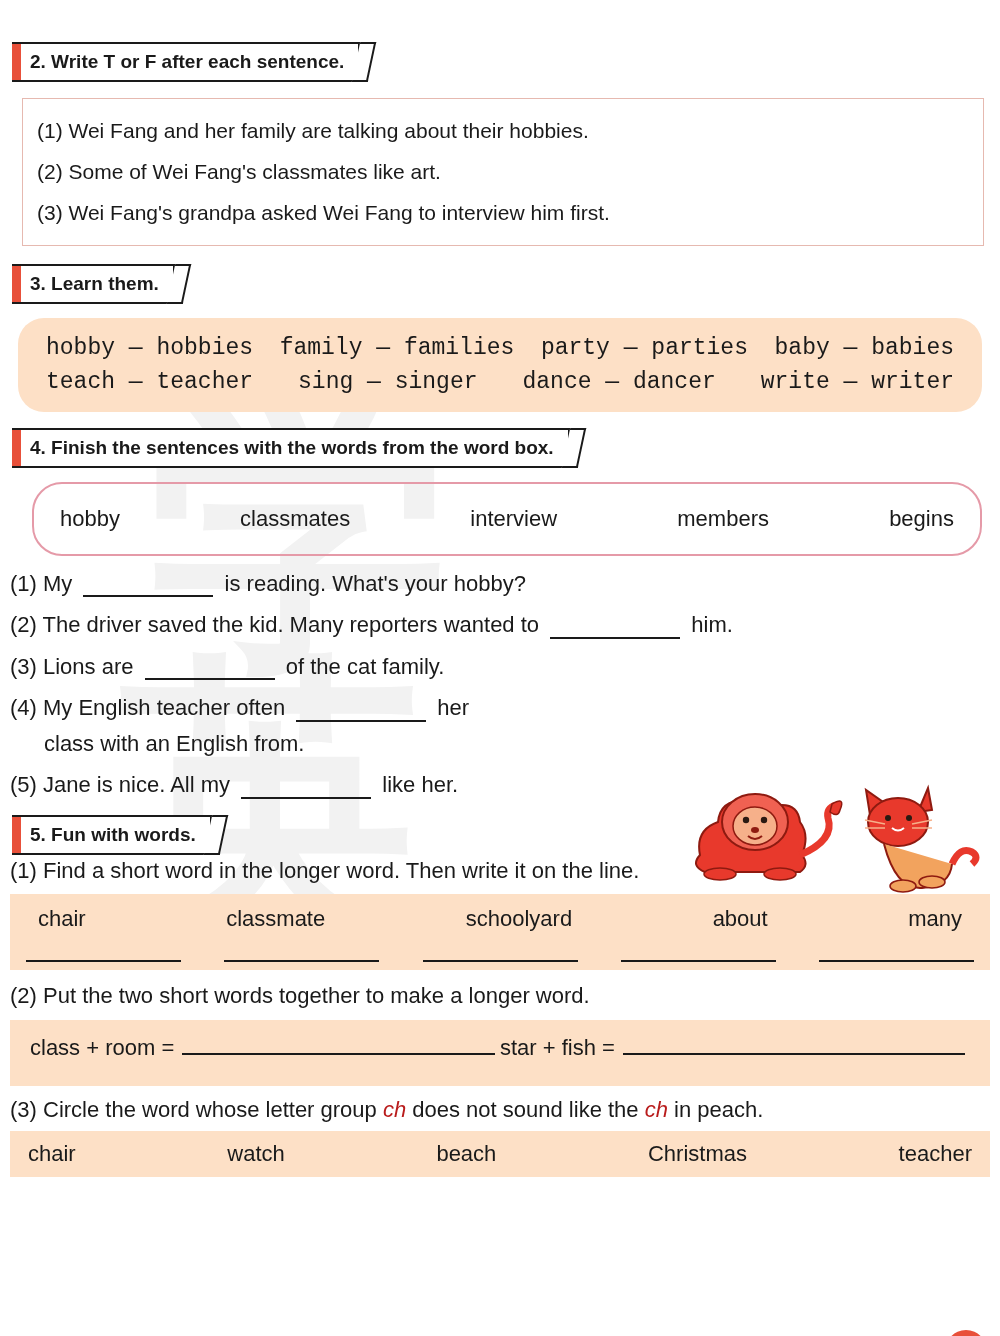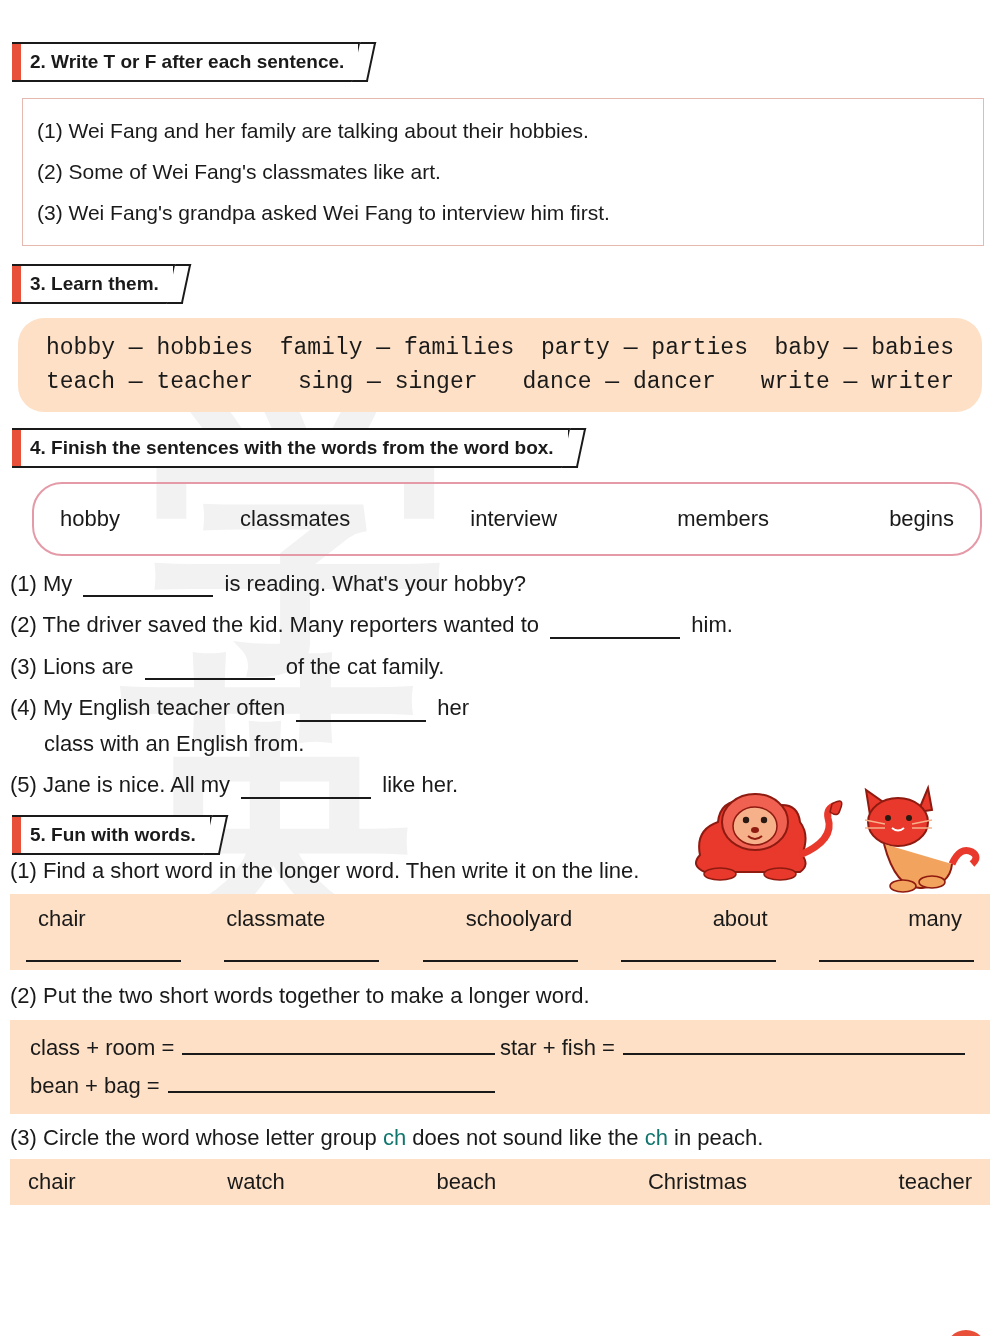--- a/index.html
+++ b/index.html
@@ -188,21 +188,21 @@
 
   .ch-row-box {
     margin: 8px 10px 0 10px;
     background: #fde0c6;
     padding: 10px 18px;
     display: flex;
     justify-content: space-between;
     font-size: 22px;
     box-sizing: border-box;
   }
-  .red { color: #0f766e; }
+  .red { color: #b91c1c; font-style: italic; }
 
   
   .page-number {
     position: absolute;
     right: 12px;
     bottom: 8px;
     width: 44px;
     height: 40px;
     background: #e8503a;
     border-radius: 50% 50% 0 0 / 60% 60% 0 0;
@@ -330,24 +330,20 @@
         <div class="combine-cell">
           <span>class + room =</span>
           <span class="blank"></span>
         </div>
         <div class="combine-cell">
           <span>star + fish =</span>
           <span class="blank"></span>
         </div>
       </div>
       <div class="combine-row">
-        <div class="combine-cell">
-          <span>bean + bag =</span>
-          <span class="blank"></span>
-        </div>
       </div>
     </div>
 
     <div class="q-line" style="margin-top:10px;margin-left:10px;">
       <span>(3) Circle the word whose letter group </span><span class="red">ch</span><span> does not sound like the </span><span class="red">ch</span><span> in peach.</span>
     </div>
 
     <div class="ch-row-box">
       <span>chair</span>
       <span>watch</span>

